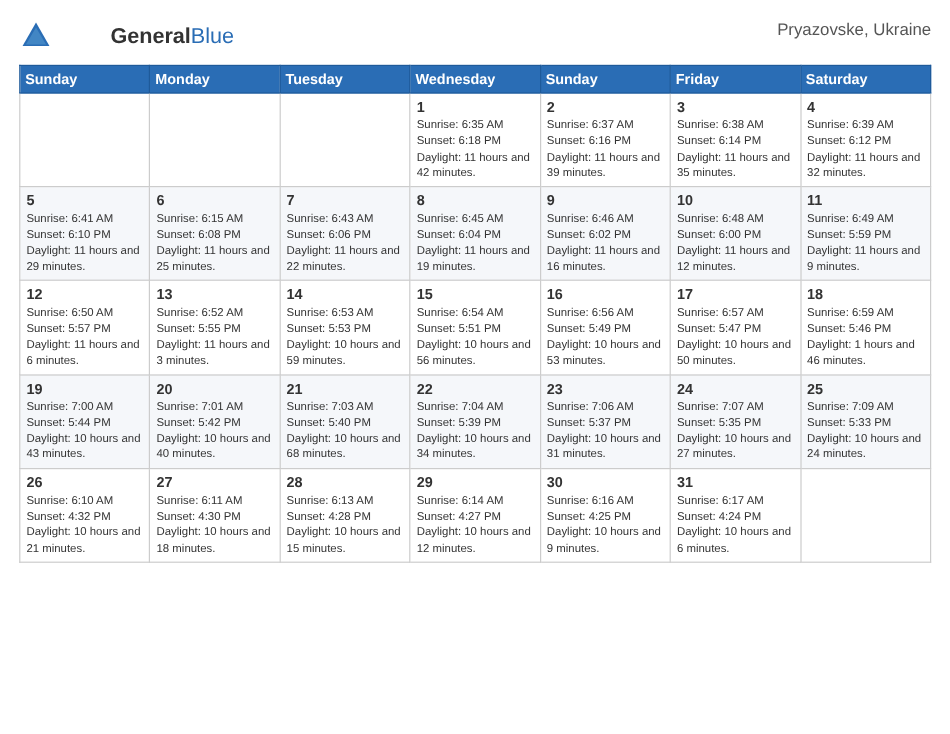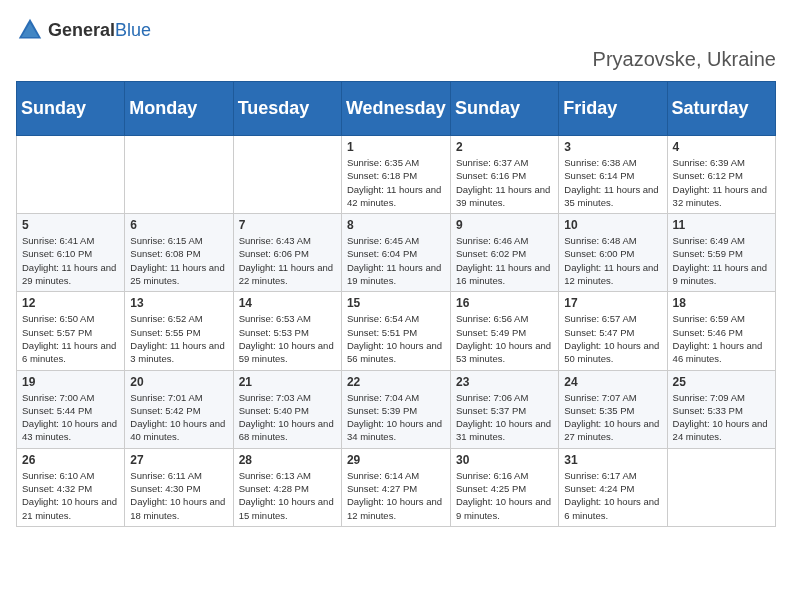--- a/index.html
+++ b/index.html
@@ -18,55 +18,55 @@
     }
     .logo {
       display: flex;
       align-items: center;
       gap: 4px;
     }
     .logo-text-general {
       font-size: 18px;
       font-weight: bold;
       color: #333;
+      margin-left: 44px;
     }
     .logo-text-blue {
       font-size: 18px;
       font-weight: normal;
       color: #2a6db5;
     }
     .logo-icon {
       width: 28px;
       height: 28px;
     }
     .title-block {
       text-align: right;
     }
     .month-title {
       font-size: 32px;
       font-weight: bold;
       color: #333;
       line-height: 1.1;
     }
     .location-title {
-      font-size: 20px;
+      font-size: 14px;
       color: #555;
-      margin-top: 32px;
     }
     .calendar {
       width: 100%;
       border-collapse: collapse;
       border: 1px solid #ccc;
     }
     .calendar th {
       background-color: #2a6db5;
       color: #fff;
-      font-size: 18px;
+      font-size: 12px;
       font-weight: bold;
-      padding: 16px 4px;
+      padding: 4px 4px;
       text-align: left;
       border: 1px solid #1e5a9a;
     }
     .calendar td {
       vertical-align: top;
       padding: 4px 5px;
       border: 1px solid #ccc;
       font-size: 10px;
       color: #333;
       width: 108px;

